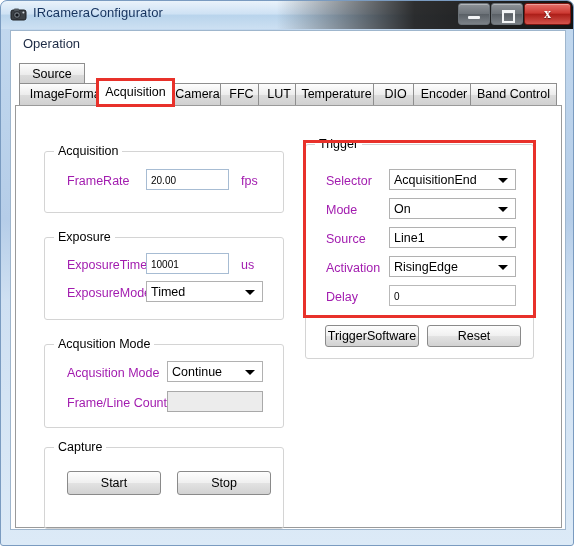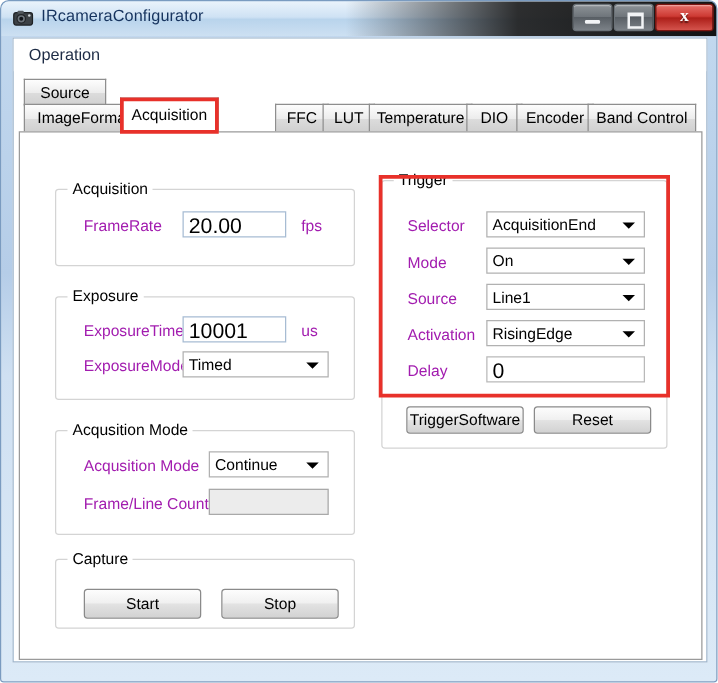--- a/index.html
+++ b/index.html
@@ -200,21 +200,21 @@
     font-size: 12.5px;
     color: #a21caf;
     white-space: nowrap;
   }
 
   .txt {
     position: absolute;
     box-sizing: border-box;
     background: #ffffff;
     border: 1px solid #a7bcd3;
-    font-size: 17px;
+    font-size: 10px;
     color: #000000;
     padding: 2px 0 0 4px;
     line-height: 18px;
     overflow: hidden;
     white-space: nowrap;
   }
   .txt.gray {
     background: #ececec;
     border: 1px solid #a9a9a9;
     color: #6a6a6a;
@@ -298,20 +298,21 @@
     </div>
 
     <div class="tabstrip">
 
       <div class="tab row1" style="left:8px; width:66px;">Source</div>
 
       <div class="tab row2" style="left:8px; width:96px;">ImageFormat</div>
 
       <div class="tab row2 selected" style="left:85px; width:79px;">Acquisition</div>
 
+      <div class="tab row2" style="left:159px; width:55px;">Camera</div>
 
       <div class="tab row2" style="left:209px; width:43px;">FFC</div>
 
       <div class="tab row2" style="left:247px; width:42px;">LUT</div>
 
       <div class="tab row2" style="left:284px; width:83px;">Temperature</div>
 
       <div class="tab row2" style="left:362px; width:45px;">DIO</div>
 
       <div class="tab row2" style="left:402px; width:62px;">Encoder</div>
@@ -358,21 +359,21 @@
         <div class="combo" style="left:122px; top:16px; width:96px; height:21px;">
           <span>Continue</span>
           <span class="arw"></span>
         </div>
 
         <span class="lbl" style="left:22px; top:51px;">Frame/Line Count</span>
 
         <div class="txt gray" style="left:122px; top:46px; width:96px; height:21px;"></div>
       </div>
 
-      <div class="group" style="left:28px; top:341px; width:240px; height:56px;">
+      <div class="group" style="left:28px; top:341px; width:240px; height:82px;">
         <span class="gtitle">Capture</span>
 
         <div class="btn" style="left:22px; top:23px; width:94px; height:24px; line-height:22px;">Start</div>
 
         <div class="btn" style="left:132px; top:23px; width:94px; height:24px; line-height:22px;">Stop</div>
       </div>
 
       <div class="group" style="left:289px; top:38px; width:229px; height:215px;">
         <span class="gtitle">Trigger</span>
 

